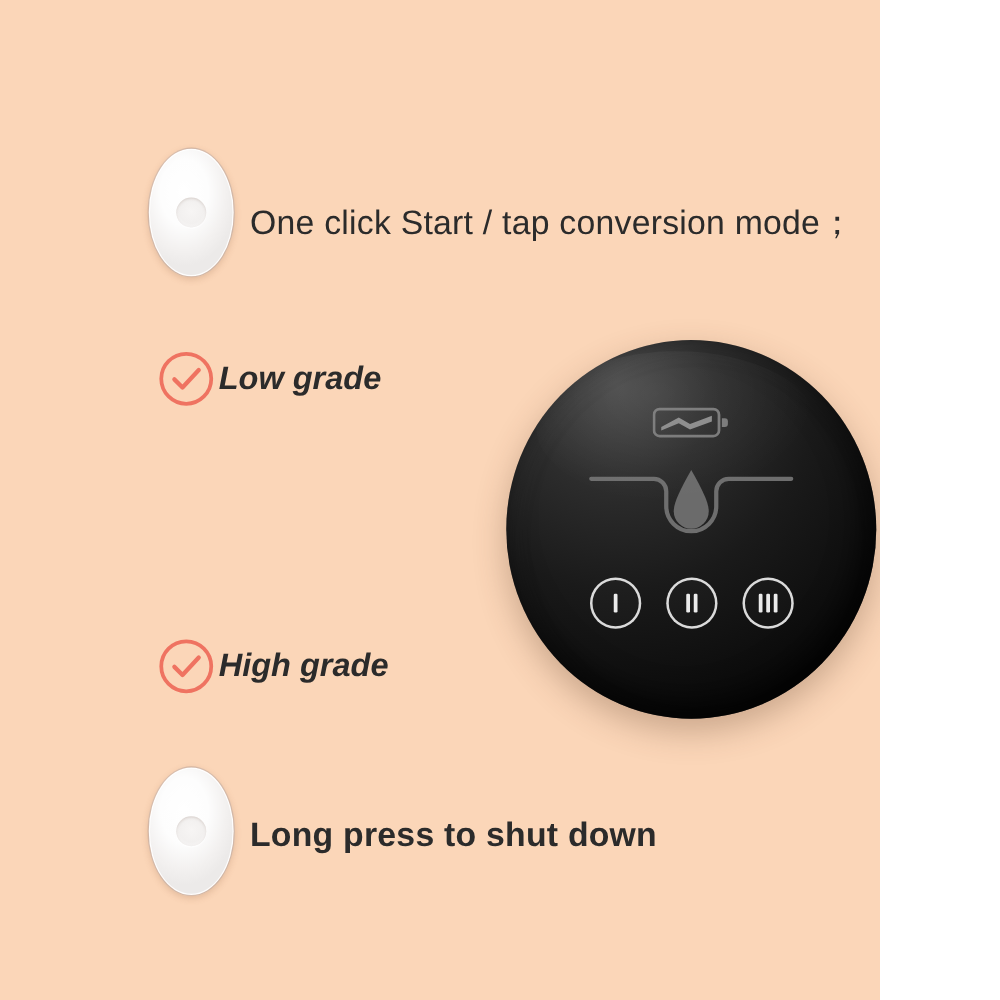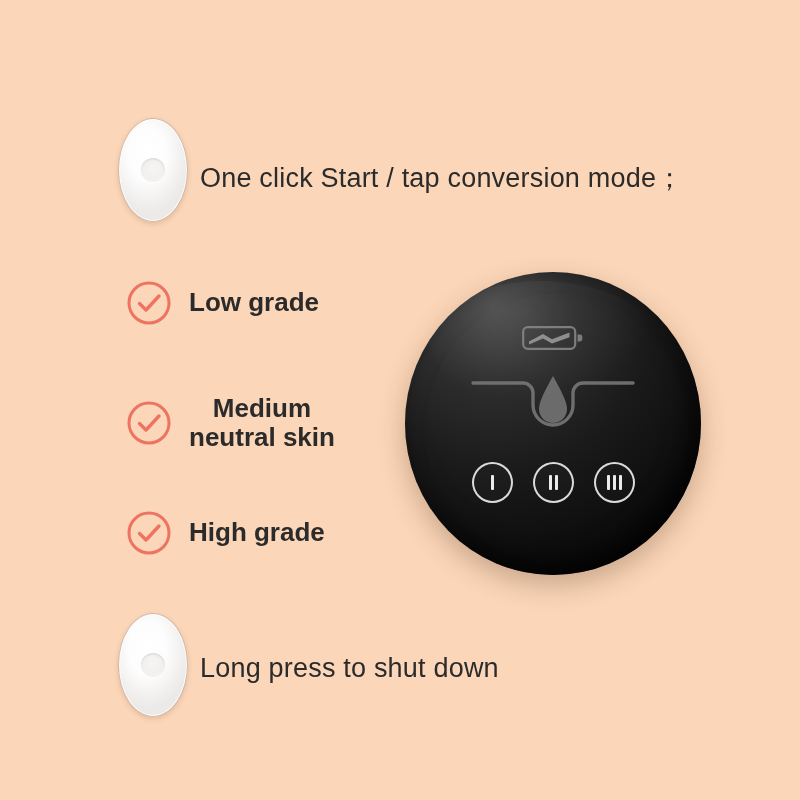--- a/index.html
+++ b/index.html
@@ -7,21 +7,21 @@
     padding: 0;
   }
   body {
     width: 800px;
     height: 800px;
     overflow: hidden;
     font-family: "Liberation Sans", "DejaVu Sans", sans-serif;
   }
   #poster {
     position: relative;
-    width: 800px;
+    width: 704px;
     height: 800px;
     background: #fbd6b8;
     overflow: hidden;
   }
 
   
   .finger {
     position: absolute;
     width: 70px;
     height: 104px;
@@ -55,29 +55,30 @@
     color: #2b2b2b;
     white-space: nowrap;
     letter-spacing: 0.2px;
   }
   .caption.regular {
     font-size: 27px;
     font-weight: 500;
   }
   .caption.bold {
     font-size: 27px;
-    font-weight: 400;
+    font-weight: 700;
   }
 
   
   .check-row {
     position: absolute;
     display: flex;
     align-items: center;
-    gap: 17px;
+    gap: 3px;
+    font-style: italic;
   }
   .check-icon {
     width: 46px;
     height: 46px;
     flex: 0 0 46px;
   }
   .check-label {
     font-size: 26px;
     font-weight: 700;
     color: #2b2b2b;
@@ -172,29 +173,20 @@
   <div class="check-row" style="left:126px; top:280px;">
     <span class="check-icon">
       <svg viewBox="0 0 46 46" width="46" height="46">
         <circle cx="23" cy="23" r="20" fill="none" stroke="#ef7361" stroke-width="3"></circle>
         <path d="M13.5 23.5 L20 30 L33 16" fill="none" stroke="#ef7361" stroke-width="3.4" stroke-linecap="round" stroke-linejoin="round"></path>
       </svg>
     </span>
     <span class="check-label"><span>Low grade</span><br></span>
   </div>
 
-  <div class="check-row" style="left:126px; top:394px;">
-    <span class="check-icon">
-      <svg viewBox="0 0 46 46" width="46" height="46">
-        <circle cx="23" cy="23" r="20" fill="none" stroke="#ef7361" stroke-width="3"></circle>
-        <path d="M13.5 23.5 L20 30 L33 16" fill="none" stroke="#ef7361" stroke-width="3.4" stroke-linecap="round" stroke-linejoin="round"></path>
-      </svg>
-    </span>
-    <span class="check-label"><span>Medium</span><br><span>neutral skin</span></span>
-  </div>
 
   <div class="check-row" style="left:126px; top:510px;">
     <span class="check-icon">
       <svg viewBox="0 0 46 46" width="46" height="46">
         <circle cx="23" cy="23" r="20" fill="none" stroke="#ef7361" stroke-width="3"></circle>
         <path d="M13.5 23.5 L20 30 L33 16" fill="none" stroke="#ef7361" stroke-width="3.4" stroke-linecap="round" stroke-linejoin="round"></path>
       </svg>
     </span>
     <span class="check-label"><span>High grade</span><br></span>
   </div>

